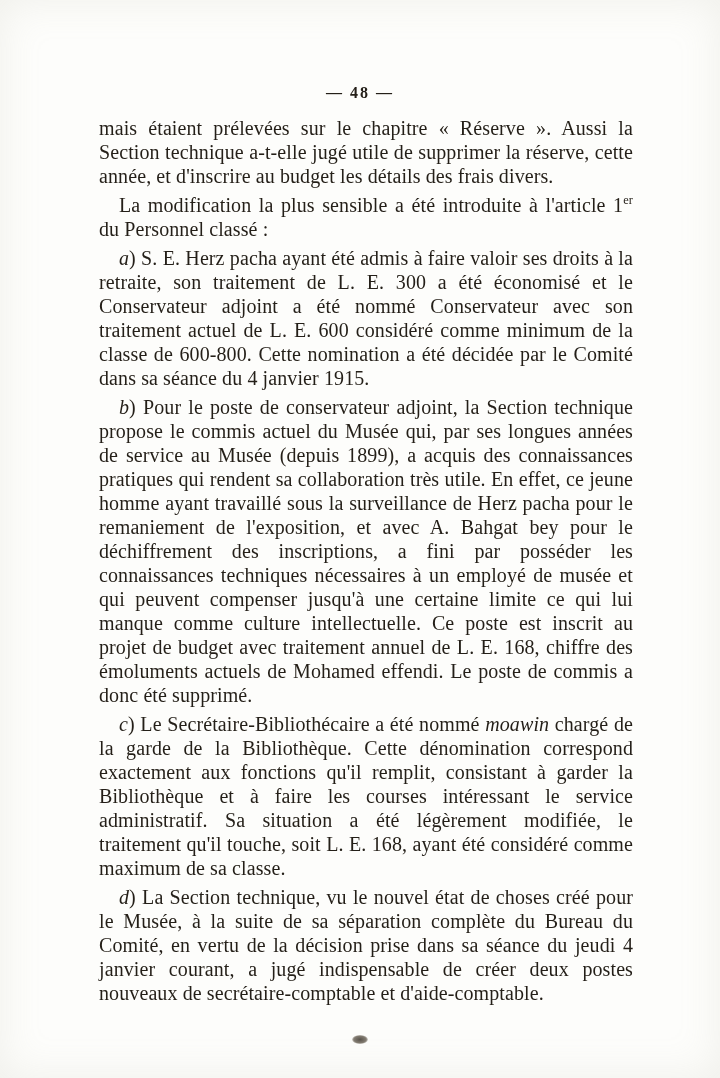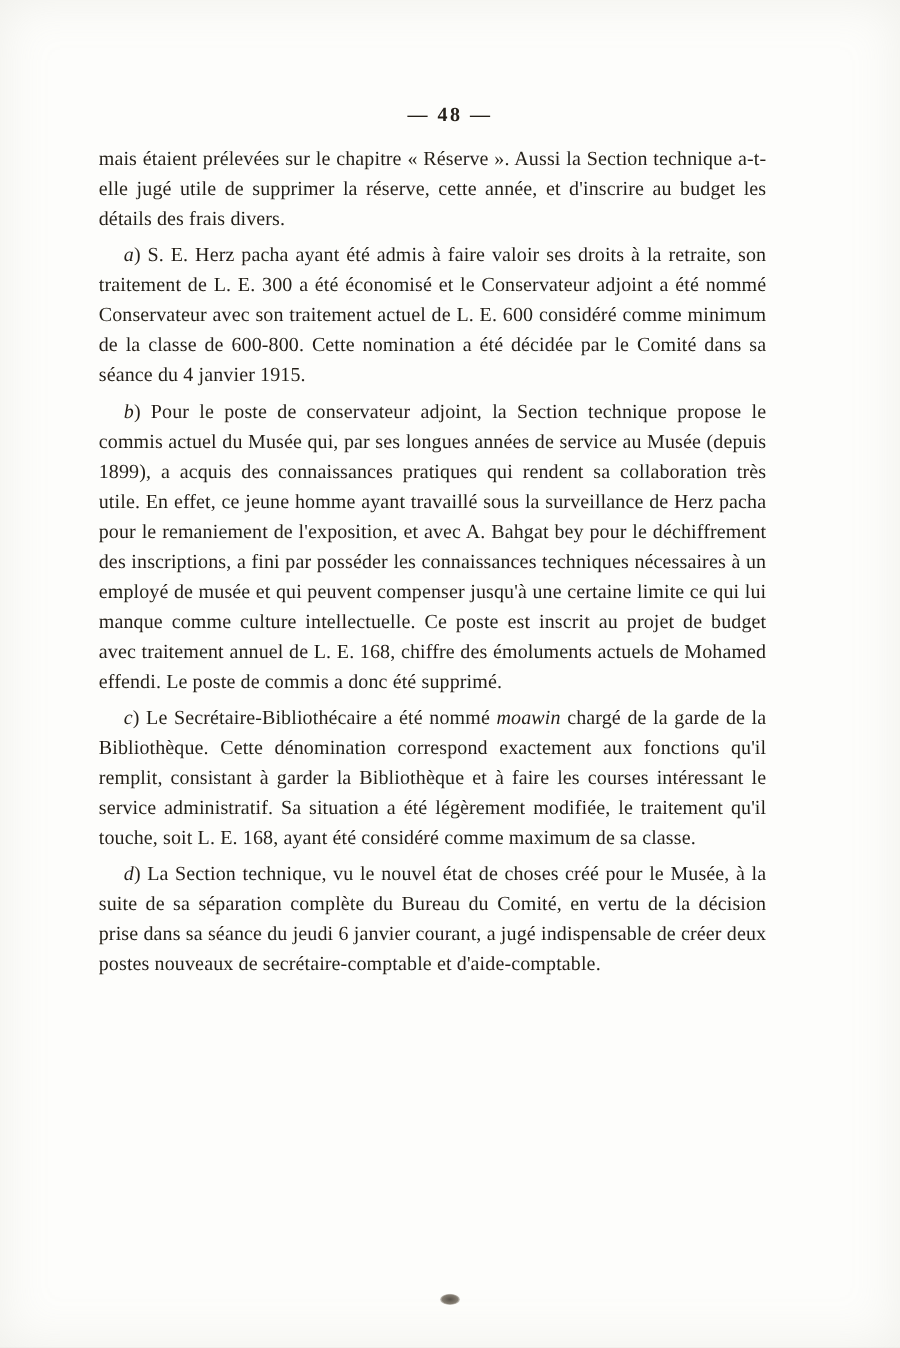--- a/index.html
+++ b/index.html
@@ -23,23 +23,23 @@
     left:0;
     right:0;
     text-align:center;
     font-size:16px;
     font-weight:bold;
     letter-spacing:2px;
   }
   .text-block{
     position:absolute;
     top:116px;
-    left:79px;
+    left:99px;
     width:534px;
-    font-size:16px;
+    font-size:20px;
     line-height:24px;
     text-align:justify;
     letter-spacing:0.1px;
   }
   .text-block p{
     margin:0 0 5px 0;
   }
   .text-block p.indent{
     text-indent:20px;
   }
@@ -61,20 +61,21 @@
   }
 </style>
 </head>
 <body>
 
 <div class="scan">
   <div class="page-number">— 48 —</div>
 
   <div class="text-block">
       <p class=""><span>mais étaient prélevées sur le chapitre « Réserve ». Aussi la Section technique a-t-elle jugé utile de supprimer la réserve, cette année, et d'inscrire au budget les détails des frais divers.</span></p>
+      <p class="indent"><span>La modification la plus sensible a été introduite à l'article 1</span><sup>er</sup><span> du Personnel classé :</span></p>
       <p class="indent"><i>a</i><span>) S. E. Herz pacha ayant été admis à faire valoir ses droits à la retraite, son traitement de L. E. 300 a été économisé et le Conservateur adjoint a été nommé Conservateur avec son traitement actuel de L. E. 600 considéré comme minimum de la classe de 600-800. Cette nomination a été décidée par le Comité dans sa séance du 4 janvier 1915.</span></p>
       <p class="indent"><i>b</i><span>) Pour le poste de conservateur adjoint, la Section technique propose le commis actuel du Musée qui, par ses longues années de service au Musée (depuis 1899), a acquis des connaissances pratiques qui rendent sa collaboration très utile. En effet, ce jeune homme ayant travaillé sous la surveillance de Herz pacha pour le remaniement de l'exposition, et avec A. Bahgat bey pour le déchiffrement des inscriptions, a fini par posséder les connaissances techniques nécessaires à un employé de musée et qui peuvent compenser jusqu'à une certaine limite ce qui lui manque comme culture intellectuelle. Ce poste est inscrit au projet de budget avec traitement annuel de L. E. 168, chiffre des émoluments actuels de Mohamed effendi. Le poste de commis a donc été supprimé.</span></p>
       <p class="indent"><i>c</i><span>) Le Secrétaire-Bibliothécaire a été nommé </span><i>moawin</i><span> chargé de la garde de la Bibliothèque. Cette dénomination correspond exactement aux fonctions qu'il remplit, consistant à garder la Bibliothèque et à faire les courses intéressant le service administratif. Sa situation a été légèrement modifiée, le traitement qu'il touche, soit L. E. 168, ayant été considéré comme maximum de sa classe.</span></p>
-      <p class="indent"><i>d</i><span>) La Section technique, vu le nouvel état de choses créé pour le Musée, à la suite de sa séparation complète du Bureau du Comité, en vertu de la décision prise dans sa séance du jeudi 6 janvier courant, a jugé indispensable de créer deux postes nouveaux de secrétaire-comptable et d'aide-comptable.</span></p>
+      <p class="indent"><i>d</i><span>) La Section technique, vu le nouvel état de choses créé pour le Musée, à la suite de sa séparation complète du Bureau du Comité, en vertu de la décision prise dans sa séance du jeudi 4 janvier courant, a jugé indispensable de créer deux postes nouveaux de secrétaire-comptable et d'aide-comptable.</span></p>
     </div>
 
   <div class="artifact"></div>
 </div>
 
 </body></html>

